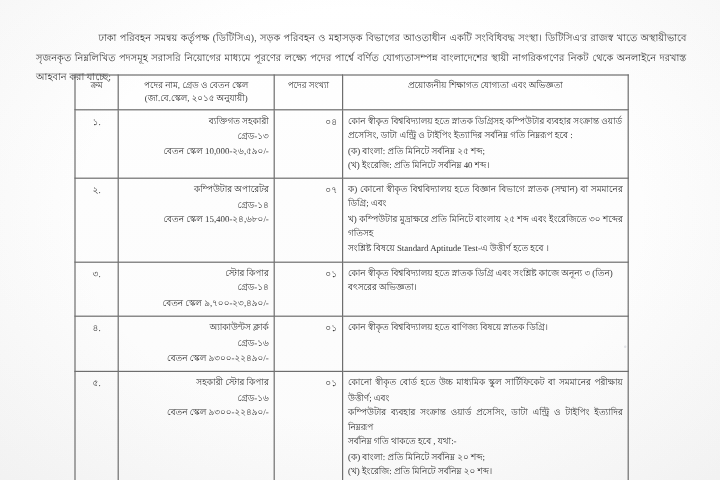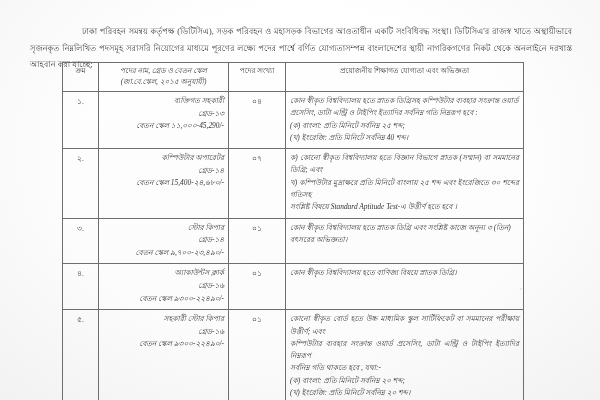--- a/index.html
+++ b/index.html
@@ -60,24 +60,24 @@
     font-size:7.3px;
     line-height:10.5px;
     padding:4px 3px;
   }
   col.c1{width:36px;}
   col.c2{width:130px;}
   col.c3{width:57px;}
   col.c4{width:238px;}
 
   td.sl{text-align:center;font-size:7.6px;padding-top:5px;}
-  td.cnt{text-align:center;font-size:7.6px;padding-top:5px;}
+  td.cnt{text-align:right;font-size:7.6px;padding-top:5px;}
   td.post{font-size:7.4px;line-height:12.6px;padding-left:6px;padding-top:4px;text-align:right;}
   td.qual{font-size:7.4px;line-height:12.3px;text-align:justify;padding:4px 6px 4px 5px;}
-  .ln{display:block;font-style:italic;}
+  .ln{display:block;}
 
   
   .speck{position:absolute;width:2px;height:2px;border-radius:50%;background:rgba(150,160,175,.25);}
 </style>
 </head>
 <body>
 
 <div id="scan"></div>
 
 <div id="page">
@@ -106,21 +106,21 @@
           <th class="h">পদের সংখ্যা</th>
           <th class="h">প্রয়োজনীয় শিক্ষাগত যোগ্যতা এবং অভিজ্ঞতা</th>
         </tr>
       </thead>
       <tbody>
           <tr>
             <td class="sl">১.</td>
             <td class="post">
               <span class="ln">ব্যক্তিগত সহকারী</span>
               <span class="ln">গ্রেড-১৩</span>
-              <span class="ln">বেতন স্কেল ১১,০০০-45,290/-</span>
+              <span class="ln">বেতন স্কেল 10,000-২৬,৫৯০/-</span>
             </td>
             <td class="cnt">০৪</td>
             <td class="qual">
               <span class="ln">কোন স্বীকৃত বিশ্ববিদ্যালয় হতে স্নাতক ডিগ্রিসহ কম্পিউটার ব্যবহার সংক্রান্ত ওয়ার্ড</span>
               <span class="ln">প্রসেসিং, ডাটা এন্ট্রি ও টাইপিং ইত্যাদির সর্বনিম্ন গতি নিম্নরূপ হবে :</span>
               <span class="ln">(ক) বাংলা:  প্রতি মিনিটে সর্বনিম্ন ২৫ শব্দ;</span>
               <span class="ln">(খ) ইংরেজি: প্রতি মিনিটে সর্বনিম্ন 40 শব্দ।</span>
             </td>
           </tr>
           <tr>

